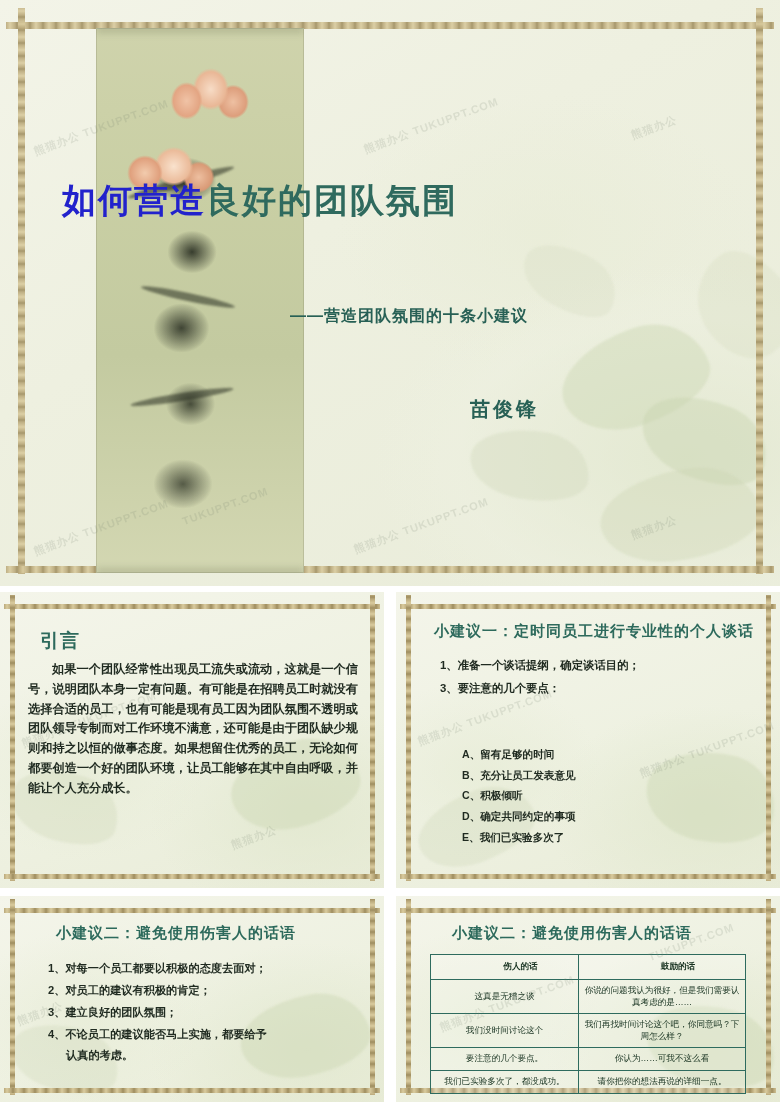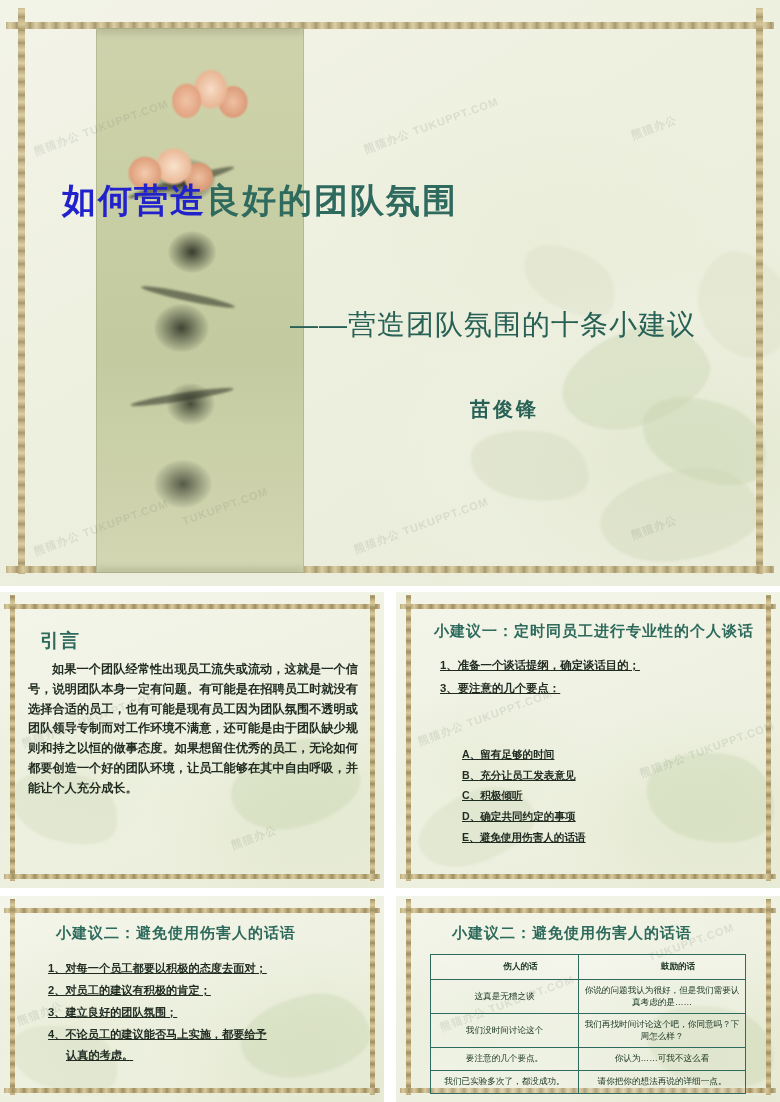--- a/index.html
+++ b/index.html
@@ -143,22 +143,22 @@
     white-space: nowrap;
   }
   .title-main .blue {
     color: #2222cc;
   }
   .subtitle {
     position: absolute;
     left: 290px;
     top: 306px;
     width: 470px;
-    font-size: 28px;
-    font-weight: normal;
+    font-size: 16px;
+    font-weight: bold;
     color: #276055;
     letter-spacing: 1px;
   }
   .author {
     position: absolute;
     left: 470px;
     top: 396px;
     font-size: 20px;
     font-weight: bold;
     color: #276055;
@@ -207,21 +207,20 @@
     text-indent: 24px;
     text-align: justify;
   }
   .num-list {
     position: absolute;
     margin: 0;
     padding: 0;
     list-style: none;
     color: #1f2a20;
     font-weight: bold;
-    text-decoration: underline;
   }
   .s3-list {
     left: 44px; top: 62px; width: 320px;
     font-size: 11.4px;
     line-height: 2.0;
   }
   .s3-sublist {
     left: 66px; top: 152px; width: 300px;
     font-size: 10.6px;
     line-height: 1.95;
@@ -348,21 +347,21 @@
     <ul class="num-list s3-list">
       <li>1、准备一个谈话提纲，确定谈话目的；</li>
       <li>3、要注意的几个要点：</li>
     </ul>
 
     <ul class="num-list s3-sublist">
       <li>A、留有足够的时间</li>
       <li>B、充分让员工发表意见</li>
       <li>C、积极倾听</li>
       <li>D、确定共同约定的事项</li>
-      <li>E、避免使用伤害人的话语</li>
+      <li>E、我们已实验多次了</li>
     </ul>
 
     <div class="wm" style="left:18px; top:118px;">熊猫办公 TUKUPPT.COM</div>
     <div class="wm" style="left:240px; top:150px;">熊猫办公 TUKUPPT.COM</div>
   </div>
 
   <div class="slide slide4">
     <div class="leafblob" style="left:240px; top:100px; width:130px; height:80px; transform:rotate(-10deg);"></div>
     <div class="leafblob" style="left:10px; top:130px; width:110px; height:65px; transform:rotate(16deg); background:rgba(206,215,182,0.32);"></div>
 

